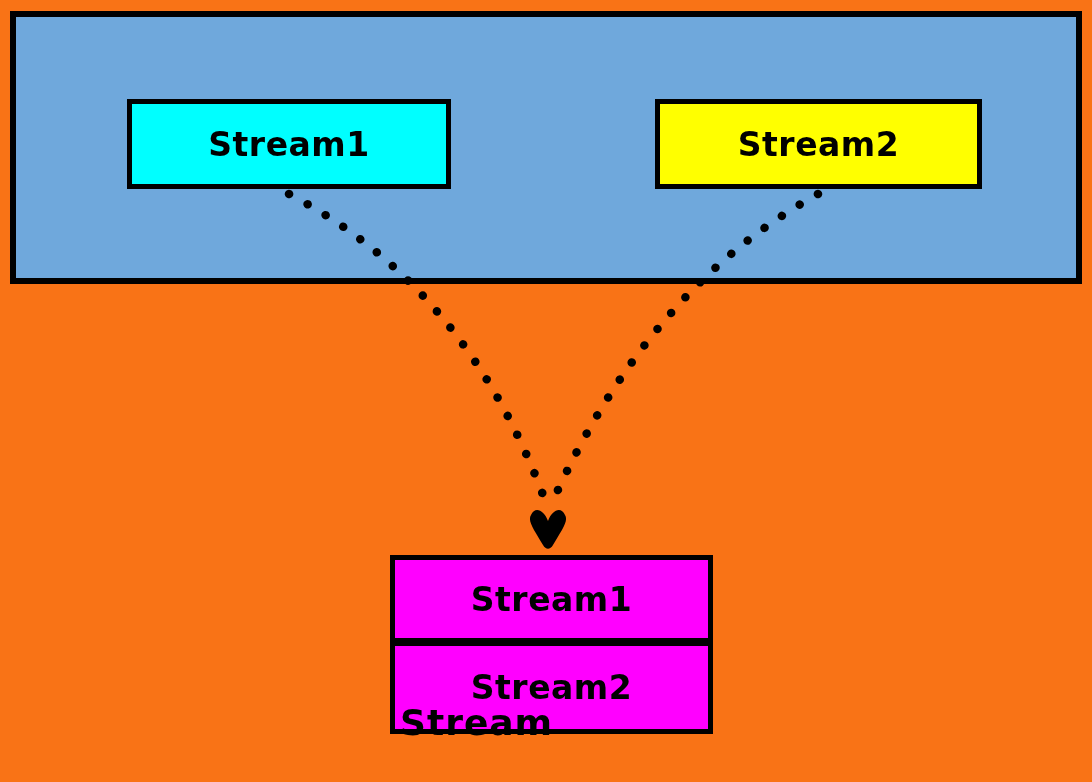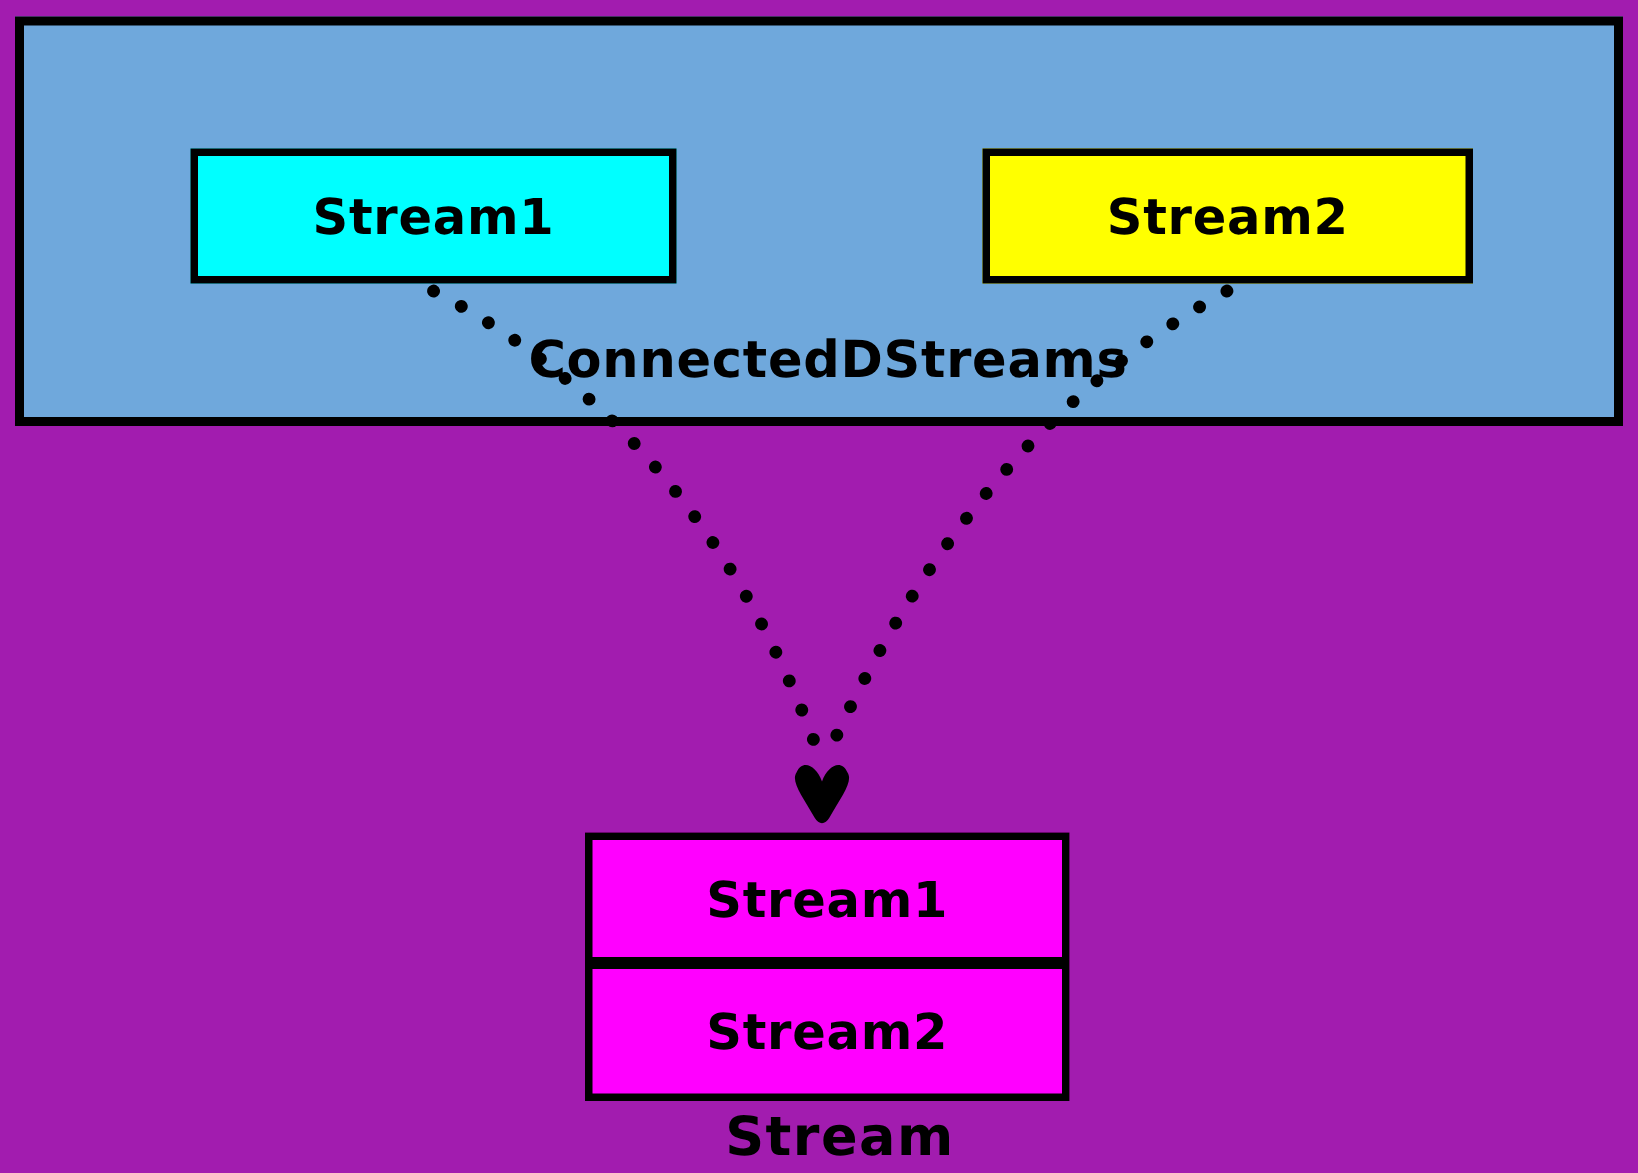--- a/index.html
+++ b/index.html
@@ -5,21 +5,21 @@
   html, body {
     margin: 0;
     padding: 0;
     background: #ffffff;
     font-family: "DejaVu Sans", "Liberation Sans", sans-serif;
   }
   .canvas {
     position: relative;
     width: 1092px;
     height: 782px;
-    background: #a21caf;
+    background: #f97316;
     overflow: hidden;
   }
   .container-rect {
     position: absolute;
     left: 10px;
     top: 11px;
     width: 1072px;
     height: 273px;
     border: 6px solid #000000;
     box-sizing: border-box;
@@ -54,23 +54,22 @@
     letter-spacing: 0.5px;
   }
   .label-mapflatmap {
     left: 612px;
     top: 430px;
     font-size: 31px;
     letter-spacing: 0.5px;
   }
   .label-stream {
     left: 400px;
-    top: 738px;
+    top: 702px;
     width: 320px;
-    text-align: center;
     font-size: 36px;
     letter-spacing: 1px;
   }
 
   .output-stack {
     position: absolute;
     left: 390px;
     top: 555px;
     width: 323px;
   }
@@ -114,21 +113,20 @@
   <div class="container-rect" style="background-color: rgb(111, 168, 220);"></div>
 
   <div class="node-box box-stream1-top" style="background-color: rgb(0, 255, 255);">
     <span>Stream1</span>
   </div>
 
   <div class="node-box box-stream2-top" style="background-color: rgb(255, 255, 0);">
     <span>Stream2</span>
   </div>
 
-  <div class="label label-connected">ConnectedDStreams</div>
 
   <svg class="edges-svg" viewBox="0 0 1092 782">
     <path class="dotted-edge" d="M 289 194 Q 468 288 546 503"></path>
     <path class="dotted-edge" d="M 818 194 Q 648 288 552 503"></path>
     <path class="arrowhead" d="M 531 515
              C 535 506 544 510 548 521
              C 552 510 561 506 565 515
              C 569 521 561 531 553 545
              C 550 550 546 550 543 545
              C 535 531 527 521 531 515 Z"></path>

